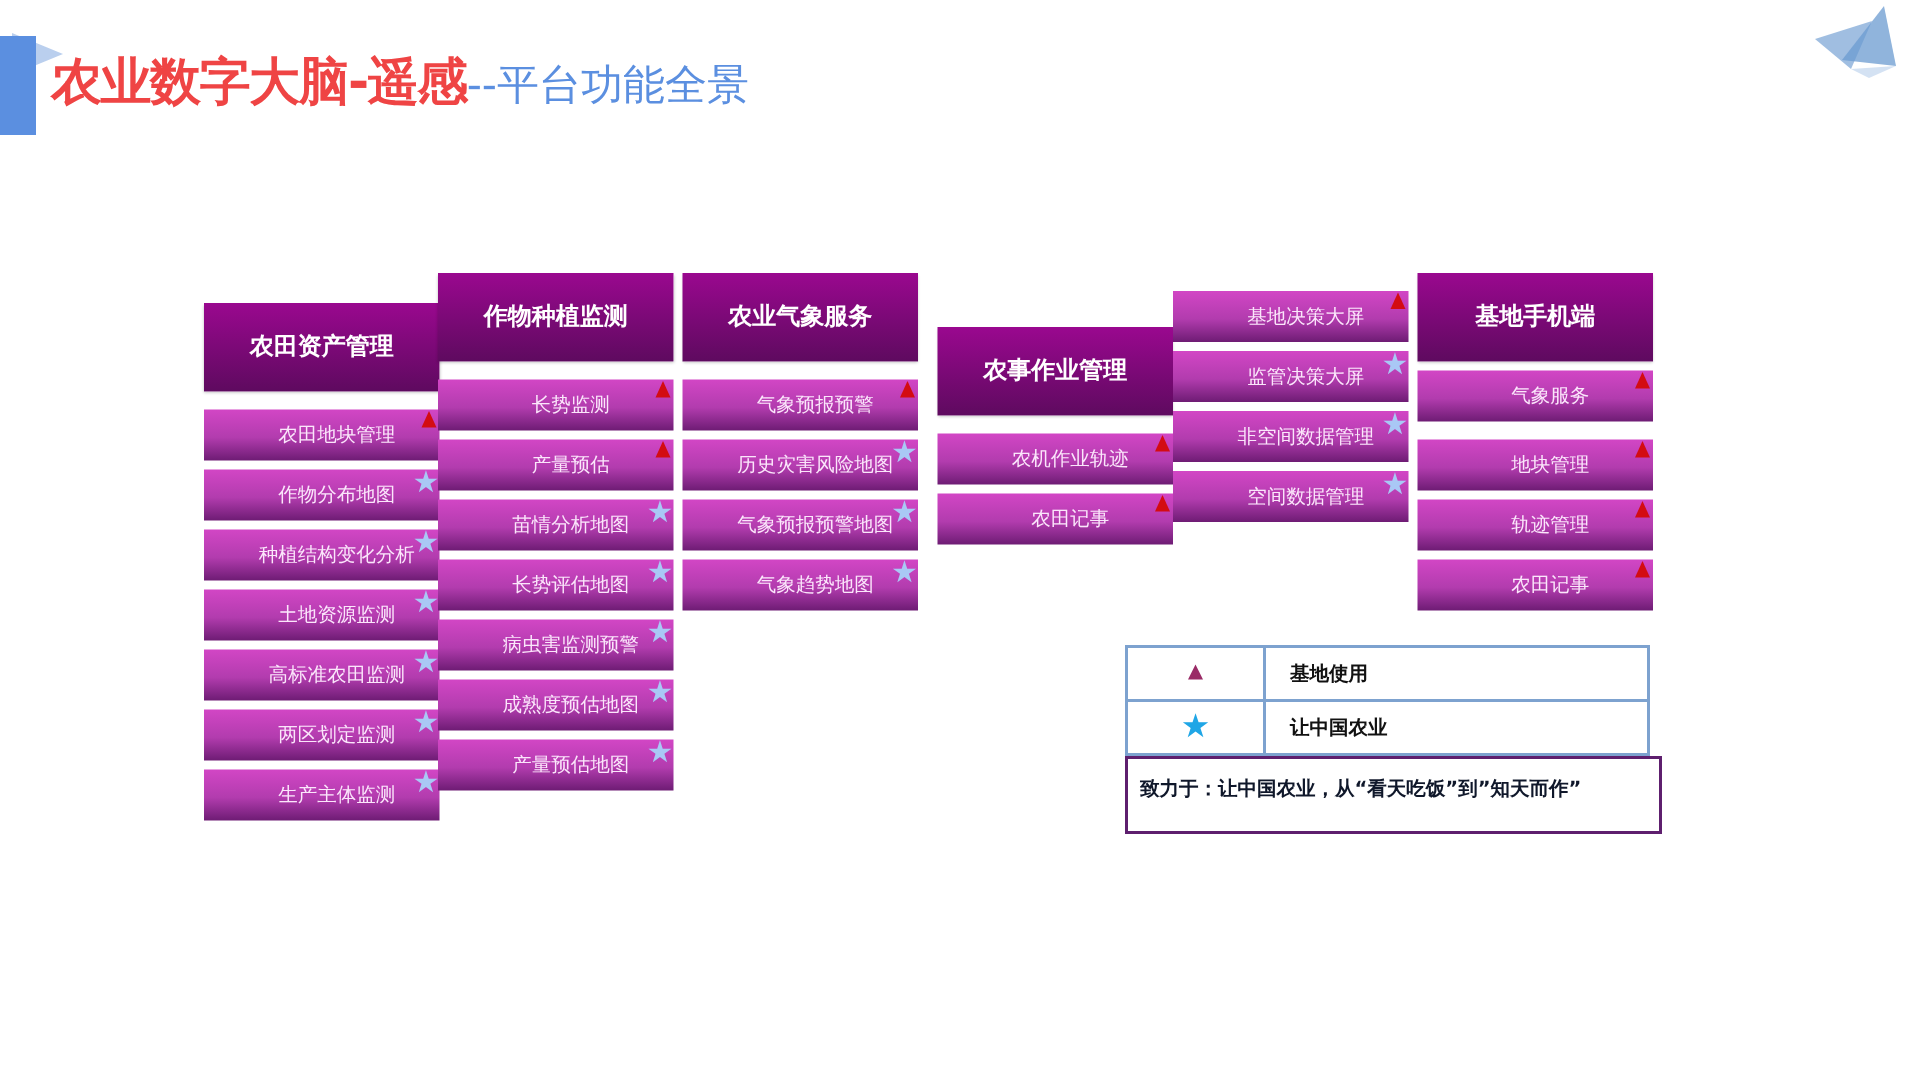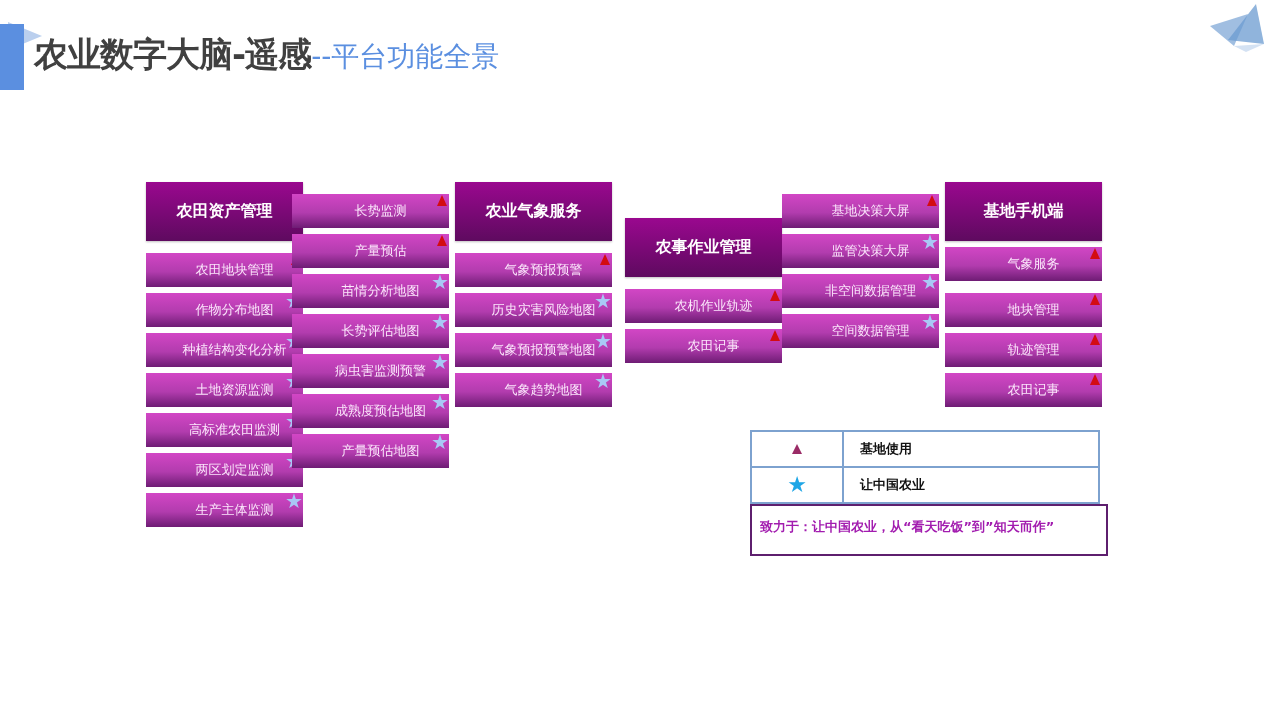--- a/index.html
+++ b/index.html
@@ -1,53 +1,53 @@
 <!DOCTYPE html>
 <html><head>
 <meta charset="utf-8">
 <style>
   html,body{margin:0;padding:0;}
   body{width:1280px;height:720px;background:#ffffff;position:relative;overflow:hidden;font-family:"DejaVu Sans","Liberation Sans",sans-serif;}
   .accent-bar{position:absolute;left:0;top:24px;width:24px;height:66px;background:#5b8fe0;}
   .accent-tri{position:absolute;left:8px;top:22px;width:0;height:0;border-top:14px solid transparent;border-bottom:14px solid transparent;border-left:34px solid #a9c3ea;opacity:.8;}
   .title{position:absolute;left:34px;top:32px;white-space:nowrap;}
-  .title .main{font-size:34px;font-weight:bold;color:#404040;letter-spacing:-1px;}
+  .title .main{font-size:34px;font-weight:bold;color:#ef4444;letter-spacing:-1px;}
   .title .sub{font-size:28px;color:#5b8fe0;}
   .deco{position:absolute;left:1206px;top:0;width:70px;height:55px;}
   .col{position:absolute;top:182px;width:157px;}
   .header{height:59px;background:linear-gradient(#9a088f,#5e0a5f);color:#fff;font-weight:bold;font-size:16px;display:flex;align-items:center;justify-content:center;box-shadow:0 1px 2px rgba(0,0,0,.25);}
   .item{position:relative;height:34px;margin-top:6px;background:linear-gradient(#d246c5,#b23cae 55%,#6e1c74);color:#fbe6fb;font-size:13px;display:flex;align-items:center;justify-content:center;padding-left:20px;}
   .item.first{margin-top:12px;}
   .mark-tri{position:absolute;right:2px;top:1px;width:0;height:0;border-left:5px solid transparent;border-right:5px solid transparent;border-bottom:11px solid #d30c12;}
   .mark-star{position:absolute;right:0px;top:-2px;font-size:20px;line-height:20px;color:#a9c8f5;}
   .legend{position:absolute;left:750px;top:430px;width:350px;}
   .legend table{border-collapse:collapse;width:100%;}
   .legend td{border:2px solid #7da2cf;height:32px;font-size:13px;font-weight:bold;color:#111;}
   .legend td.sym{width:88px;text-align:center;}
   .legend td.lbl{padding-left:16px;}
   .leg-tri{display:inline-block;width:0;height:0;border-left:5px solid transparent;border-right:5px solid transparent;border-bottom:10px solid #9a2b66;}
   .leg-star{font-size:22px;color:#1fa6e6;line-height:22px;}
-  .motto{width:346px;border:2px solid #5e1f6e;padding:10px 0 6px 8px;font-size:13px;font-weight:bold;color:#a21caf;line-height:22px;height:32px;box-sizing:content-box;}
+  .motto{width:346px;border:2px solid #5e1f6e;padding:10px 0 6px 8px;font-size:13px;font-weight:bold;color:#0f172a;line-height:22px;height:32px;box-sizing:content-box;}
 </style>
 </head>
 <body>
 
 <div class="accent-tri"></div>
 <div class="accent-bar"></div>
 <div class="title">
   <span class="main">农业数字大脑-遥感</span><span class="sub">--平台功能全景</span>
 </div>
 <svg class="deco" viewBox="0 0 70 55">
   <polygon points="4,26 42,14 28,46" fill="#8fb3dc" opacity=".85"></polygon>
   <polygon points="22,40 50,4 58,44" fill="#6b9bd0" opacity=".75"></polygon>
   <polygon points="28,46 58,44 40,52" fill="#c9dbf0" opacity=".8"></polygon>
 </svg>
 
 <div id="columns">
-    <div class="col" style="left: 146px;">
+    <div class="col" style="left: 136px; margin-top: 20px;">
       <div class="header">农田资产管理</div>
       <div class="item first">
         <span>农田地块管理</span>
         <span class="mark-tri"></span>
       </div>
       <div class="item">
         <span>作物分布地图</span>
         <span class="mark-star">★</span>
       </div>
       <div class="item">
@@ -65,20 +65,21 @@
       <div class="item">
         <span>两区划定监测</span>
         <span class="mark-star">★</span>
       </div>
       <div class="item">
         <span>生产主体监测</span>
         <span class="mark-star">★</span>
       </div>
     </div>
     <div class="col" style="left: 292px;">
+      <div class="header">作物种植监测</div>
       <div class="item first">
         <span>长势监测</span>
         <span class="mark-tri"></span>
       </div>
       <div class="item">
         <span>产量预估</span>
         <span class="mark-tri"></span>
       </div>
       <div class="item">
         <span>苗情分析地图</span>

